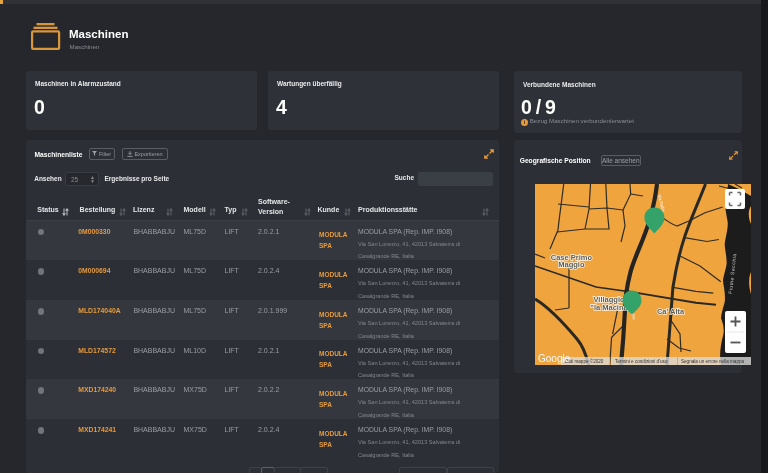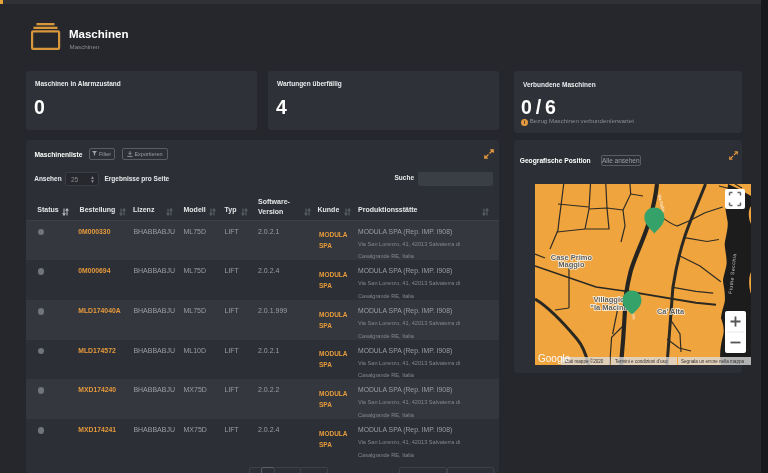--- a/index.html
+++ b/index.html
@@ -43,21 +43,21 @@
   <div class="card" style="left:26px;top:71px;width:231px;height:59px;">
     <div class="lbl" style="position:absolute;left:9px;top:9px;">Maschinen in Alarmzustand</div>
     <div class="big" style="position:absolute;left:8px;top:24.5px;">0</div>
   </div>
   <div class="card" style="left:268px;top:71px;width:231px;height:59px;">
     <div class="lbl" style="position:absolute;left:9px;top:9px;">Wartungen überfällig</div>
     <div class="big" style="position:absolute;left:8px;top:24.5px;">4</div>
   </div>
   <div class="card" style="left:514px;top:71px;width:228px;height:62px;">
     <div class="lbl" style="position:absolute;left:9px;top:10px;">Verbundene Maschinen</div>
-    <div class="big" style="position:absolute;left:7px;top:24.5px;">0 / 6</div>
+    <div class="big" style="position:absolute;left:7px;top:24.5px;">0 / 9</div>
     <div style="position:absolute;left:7px;top:46px;font-size:6.2px;color:#8b8e94;">
       <span style="display:inline-block;width:7px;height:7px;border-radius:50%;background:#e69a3d;color:#2e3137;font-size:5.5px;font-weight:bold;text-align:center;line-height:7px;vertical-align:-1px;">i</span>
       Bezug Maschinen verbunden/erwartet
     </div>
   </div>
 
   <div class="card" style="left:26px;top:140px;width:473px;height:333px;background:#2c2f35;">
     <div style="position:absolute;left:8.5px;top:10.5px;color:#fff;font-weight:bold;font-size:6.7px;">Maschinenliste</div>
     <div class="btn" style="left:63px;top:8px;width:25.5px;height:11.5px;">
       <svg width="5" height="5" viewBox="0 0 6 6" style="margin-right:1.5px;">

